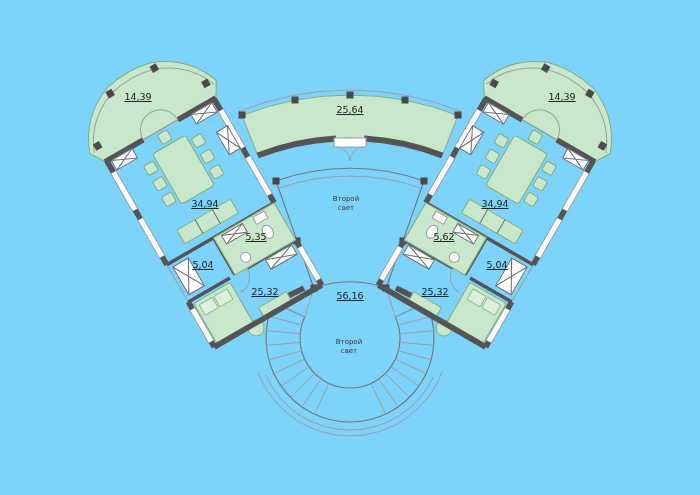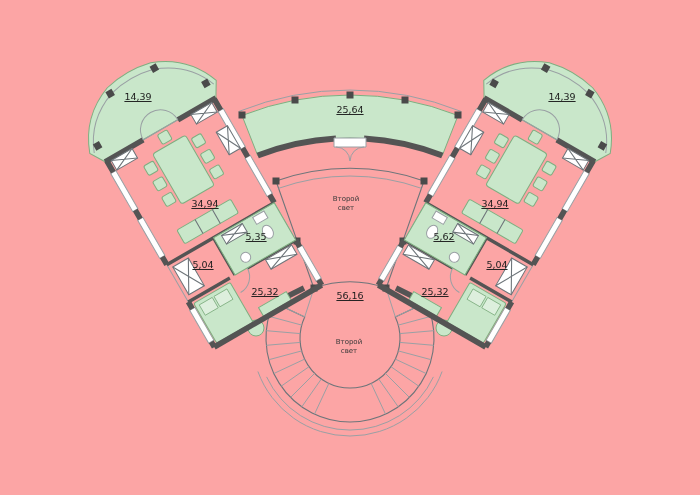--- a/index.html
+++ b/index.html
@@ -1,16 +1,16 @@
 <!DOCTYPE html>
 <html style="--room_fill: #c9e7ca; --room_fill_light: #ddefdd; --room_stroke: #7fae80; --wall: #545454; --line: #9aa0a4; --line_dark: #6e757a; --column: #4a4a4a; --ink: #1c1c1c;"><head>
 <meta charset="utf-8">
 <style>
   html,body{margin:0;padding:0;background:#fff;}
-  .stage{width:700px;height:495px;position:relative;background:#fca5a5;overflow:hidden;
+  .stage{width:700px;height:495px;position:relative;background:#7dd3fc;overflow:hidden;
          font-family:"DejaVu Sans",sans-serif;}
   svg{display:block;}
   
   .grn   {fill:var(--room_fill);stroke:var(--room_stroke);stroke-width:1;}
   .grnl  {fill:var(--room_fill_light);stroke:var(--room_stroke);stroke-width:.8;}
   .wall  {stroke:var(--wall);stroke-width:5.5;fill:none;stroke-linecap:butt;}
   .wall4 {stroke:var(--wall);stroke-width:3.5;fill:none;}
   .wallA {stroke:var(--wall);stroke-width:6;fill:none;}
   .thin  {stroke:var(--line);stroke-width:1;fill:none;}
   .thind {stroke:var(--line_dark);stroke-width:1.1;fill:none;}

